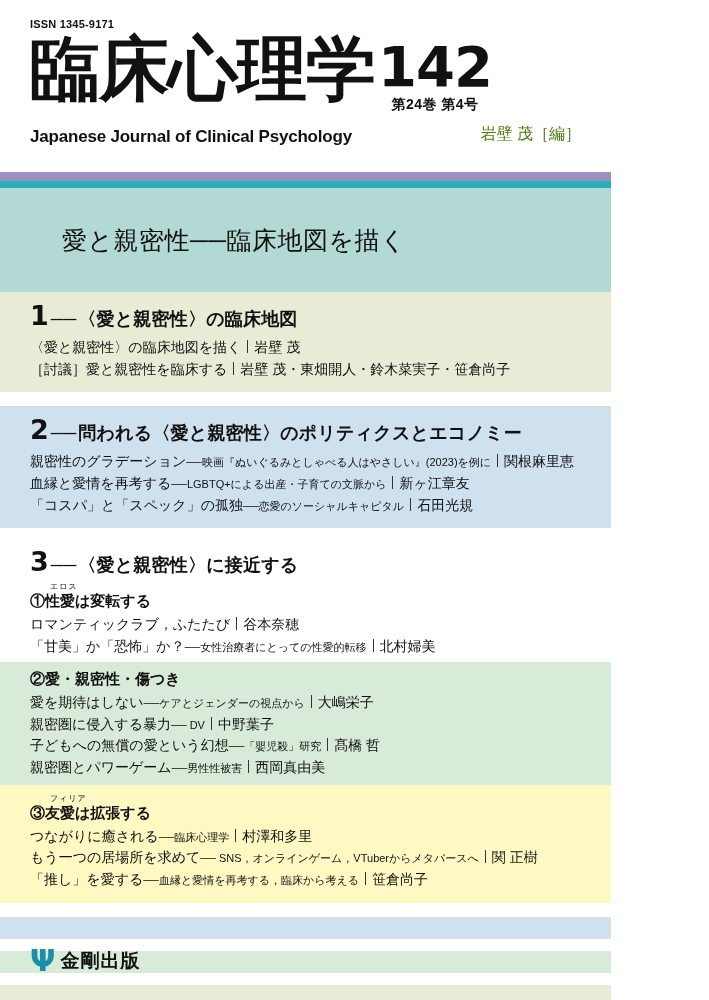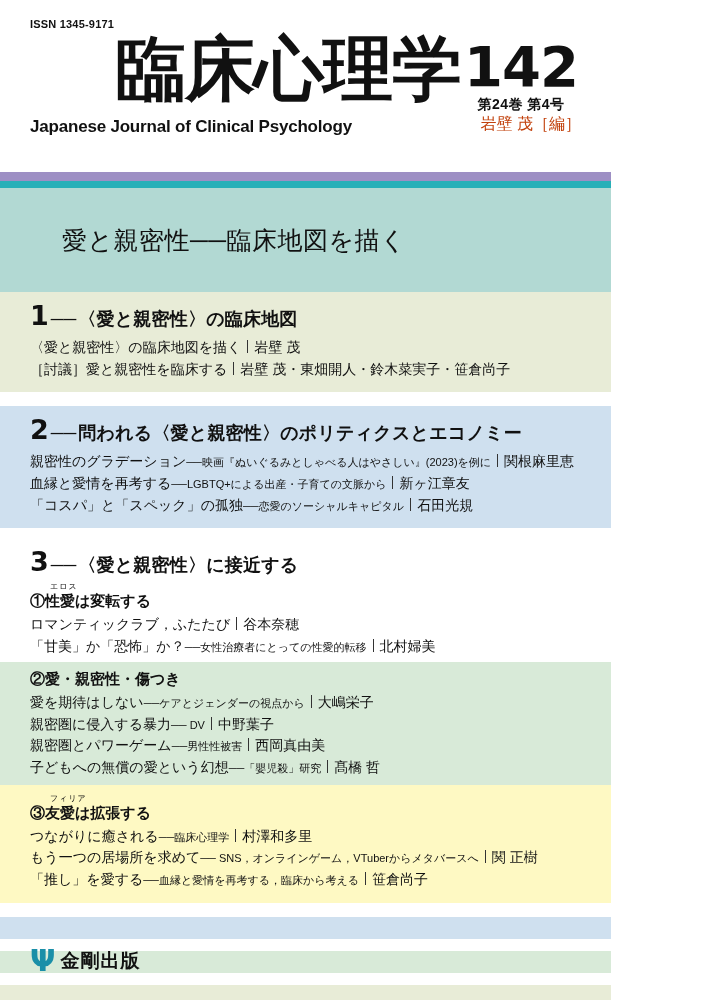--- a/index.html
+++ b/index.html
@@ -30,21 +30,21 @@
   }
   .issn {
     font-size: 11px;
     font-weight: bold;
     letter-spacing: 0.2px;
     color: #111;
   }
   .title-row {
     display: flex;
     align-items: flex-start;
-    justify-content: flex-end;
+    justify-content: flex-start;
     margin-top: 4px;
   }
   .main-title {
     font-family: "DejaVu Sans", "Liberation Sans", sans-serif;
     font-weight: bold;
     font-size: 70px;
     line-height: 1.02;
     letter-spacing: -1px;
     color: #111;
     white-space: nowrap;
@@ -66,34 +66,34 @@
     font-size: 14px;
     font-weight: bold;
     color: #111;
     margin-top: 3px;
     letter-spacing: 0.5px;
   }
   .sub-row {
     display: flex;
     align-items: flex-end;
     justify-content: space-between;
-    margin-top: 0;
+    margin-top: 10px;
   }
   .eng-title {
     font-size: 17px;
     font-weight: bold;
     color: #111;
     letter-spacing: -0.2px;
   }
   .eng-title .light {
     font-weight: bold;
   }
   .editor {
     font-size: 16px;
-    color: #c2410c;
+    color: #4d7c0f;
     white-space: nowrap;
     padding-bottom: 2px;
   }
 
   
   .bar {
     width: 100%;
     height: 9px;
   }
 
@@ -335,30 +335,30 @@
       <span class="sep"></span>
       <span class="author">大嶋栄子</span>
     </div>
     <div class="entry">
       <span class="t">親密圏に侵入する暴力</span>
       <span class="sub">── DV</span>
       <span class="sep"></span>
       <span class="author">中野葉子</span>
     </div>
     <div class="entry">
+      <span class="t">子どもへの無償の愛という幻想</span>
+      <span class="sub">──「嬰児殺」研究</span>
+      <span class="sep"></span>
+      <span class="author">髙橋 哲</span>
+    </div>
+    <div class="entry">
       <span class="t">親密圏とパワーゲーム</span>
       <span class="sub">──男性性被害</span>
       <span class="sep"></span>
       <span class="author">西岡真由美</span>
-    </div>
-    <div class="entry">
-      <span class="t">子どもへの無償の愛という幻想</span>
-      <span class="sub">──「嬰児殺」研究</span>
-      <span class="sep"></span>
-      <span class="author">髙橋 哲</span>
     </div>
   </div>
 
   <div class="section sec3c" style="padding-top:6px">
     <div class="subhead">
       <span class="ruby">フィリア</span>
       <span>③友愛は拡張する</span>
     </div>
     <div class="entry">
       <span class="t">つながりに癒される</span>

